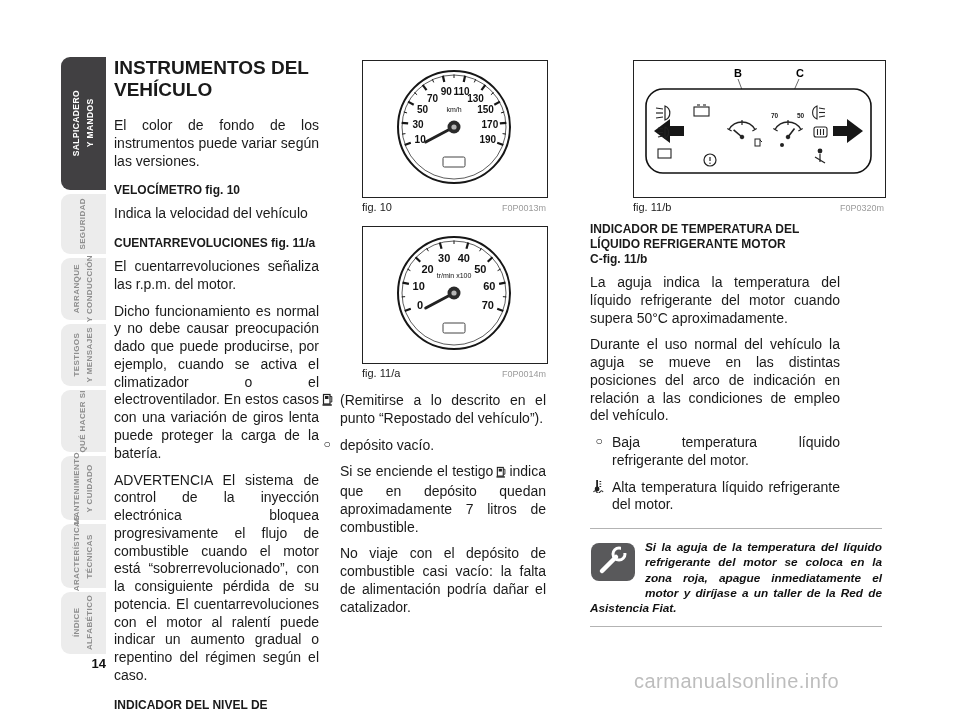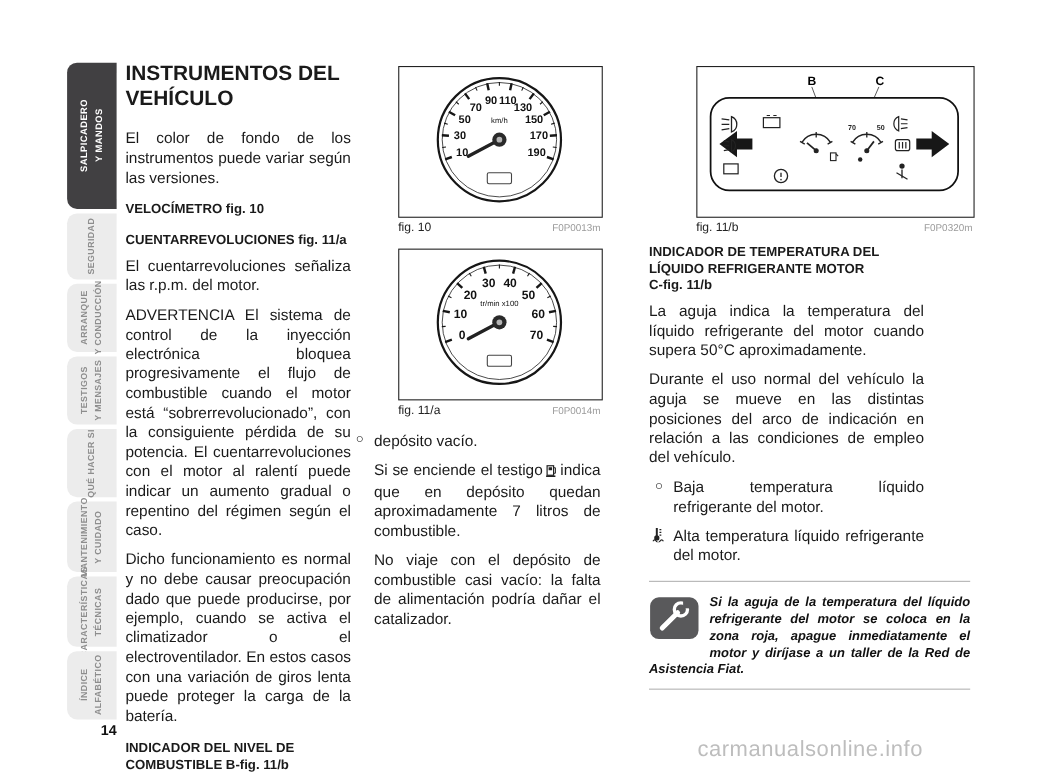--- a/index.html
+++ b/index.html
@@ -72,24 +72,25 @@
         <span class="tab-label">ÍNDICE
 ALFABÉTICO</span>
       </div>
     </div>
   <div class="page-num">14</div>
 
   <div class="col" style="left:114px;top:57px;width:205px;">
     <h1 class="title">INSTRUMENTOS DEL VEHÍCULO</h1>
     <p>El color de fondo de los instrumentos puede variar según las versiones.</p>
     <h3>VELOCÍMETRO fig. 10</h3>
+    <p>Indica la velocidad del vehículo</p>
     <h3>CUENTARREVOLUCIONES fig. 11/a</h3>
     <p>El cuentarrevoluciones señaliza las r.p.m. del motor.</p>
+    <p>Dicho funcionamiento es normal y no debe causar preocupación dado que puede producirse, por ejemplo, cuando se activa el climatizador o el electroventilador. En estos casos con una variación de giros lenta puede proteger la carga de la batería.</p>
     <p>ADVERTENCIA El sistema de control de la inyección electrónica bloquea progresivamente el flujo de combustible cuando el motor está “sobrerrevolucionado”, con la consiguiente pérdida de su potencia. El cuentarrevoluciones con el motor al ralentí puede indicar un aumento gradual o repentino del régimen según el caso.</p>
-    <p>Dicho funcionamiento es normal y no debe causar preocupación dado que puede producirse, por ejemplo, cuando se activa el climatizador o el electroventilador. En estos casos con una variación de giros lenta puede proteger la carga de la batería.</p>
     <h3>INDICADOR DEL NIVEL DE COMBUSTIBLE B-fig. 11/b</h3>
     <p>La aguja indica la cantidad de combustible presente en el depósito.</p>
   </div>
 
   <div class="figure" style="left:362px;top:60px;width:184px;height:136px;">
     <svg viewBox="0 0 182 134" width="182" height="134">
         <circle cx="91" cy="66" r="56" fill="none" stroke="#161616" stroke-width="2"></circle>
         <circle cx="91" cy="66" r="52" fill="none" stroke="#161616" stroke-width="0.7"></circle>
         <line x1="47.77413944384821" y1="81.73292659298076" x2="41.66613740873981" y2="83.95605752459761" stroke="#161616" stroke-width="2.2"></line>
         <line x1="42.45078023512258" y1="72.6312336877564" x2="38.98297882334562" y2="73.10489323688186" stroke="#161616" stroke-width="1"></line>
@@ -166,20 +167,31 @@
         <rect x="80" y="96" width="22" height="10" rx="1.5" fill="none" stroke="#444" stroke-width="1"></rect>
       </svg>
   </div>
   <div class="fig-caption" style="left:362px;top:367px;width:184px;">
     <span class="fig-label">fig. 11/a</span>
     <span class="fig-code">F0P0014m</span>
   </div>
 
   <div class="col" style="left:340px;top:392px;width:206px;">
     <div class="marked">
+      <span class="marker">
+        <svg width="11" height="14" viewBox="0 0 11 14">
+          <rect x="1.5" y="2.5" width="6.5" height="9.5" fill="none" stroke="#222" stroke-width="1.2"></rect>
+          <rect x="3" y="4" width="3.5" height="3" fill="#222"></rect>
+          <path d="M8,4.5 h1.8 v5.5 h-1.5" fill="none" stroke="#222" stroke-width="1"></path>
+          <line x1="0.5" y1="13" x2="9.8" y2="13" stroke="#222" stroke-width="1.5"></line>
+        </svg>
+      </span>
+      <p>(Remitirse a lo descrito en el punto “Repostado del vehículo”).</p>
+    </div>
+    <div class="marked">
       <span class="marker">○</span>
       <p>depósito vacío.</p>
     </div>
     <p><span>Si se enciende el testigo</span><span class="inline-icon"><svg width="10" height="13" viewBox="0 0 11 14">
             <rect x="1.5" y="2.5" width="6.5" height="9.5" fill="none" stroke="#222" stroke-width="1.2"></rect>
             <rect x="3" y="4" width="3.5" height="3" fill="#222"></rect>
             <path d="M8,4.5 h1.8 v5.5 h-1.5" fill="none" stroke="#222" stroke-width="1"></path>
             <line x1="0.5" y1="13" x2="9.8" y2="13" stroke="#222" stroke-width="1.5"></line>
           </svg></span><span>indica que en depósito quedan aproximadamente 7 litros de combustible.</span></p>
     <p>No viaje con el depósito de combustible casi vacío: la falta de alimentación podría dañar el catalizador.</p>

